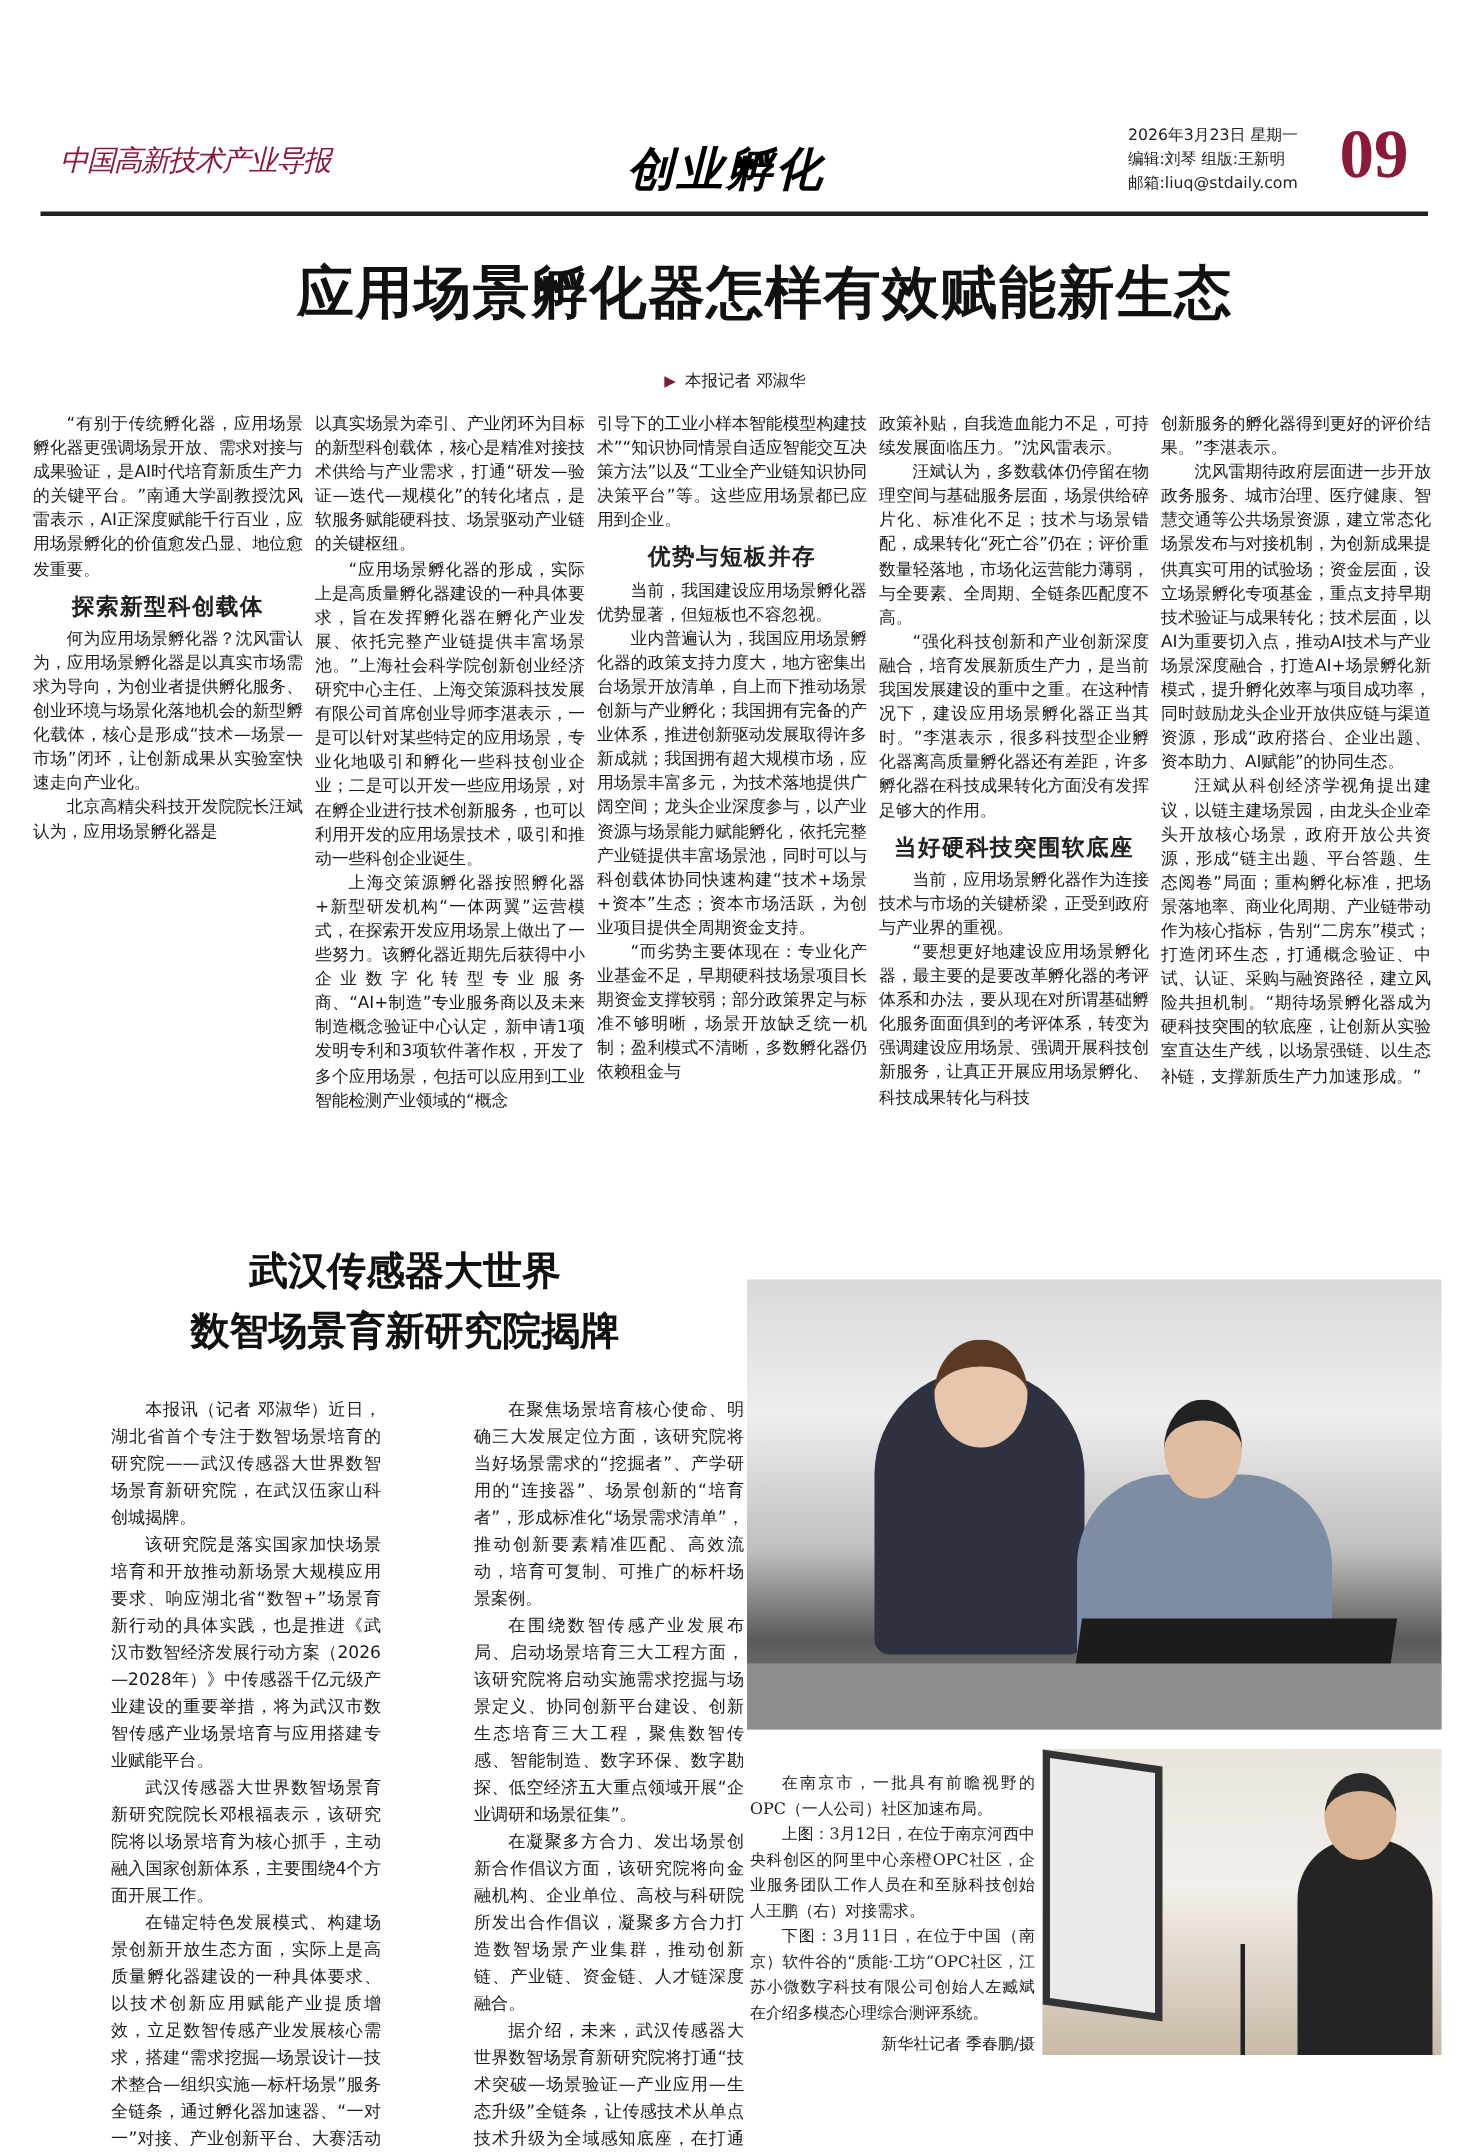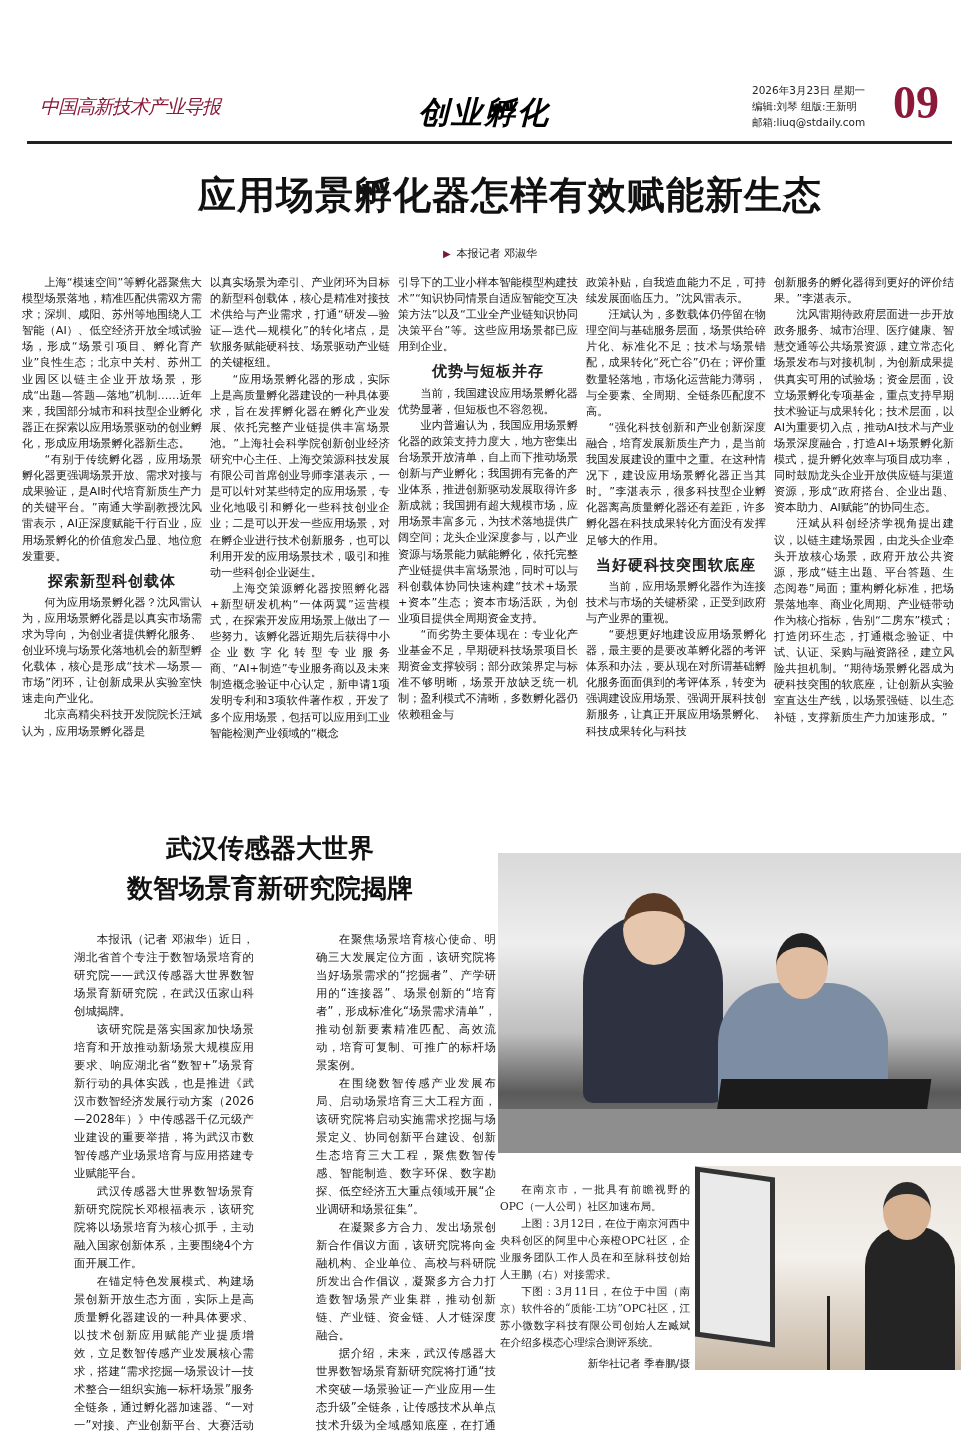--- a/index.html
+++ b/index.html
@@ -61,21 +61,20 @@
 </div>
 <div class="rule"></div>
 
 <h1 class="headline">应用场景孵化器怎样有效赋能新生态</h1>
 <div class="byline">
   <span class="tri">▶</span><span>本报记者 邓淑华</span>
 </div>
 
 <div class="columns" id="main-columns">
     <div class="col">
-      <p>上海“模速空间”等孵化器聚焦大模型场景落地，精准匹配供需双方需求；深圳、咸阳、苏州等地围绕人工智能（AI）、低空经济开放全域试验场，形成“场景引项目、孵化育产业”良性生态；北京中关村、苏州工业园区以链主企业开放场景，形成“出题—答题—落地”机制……近年来，我国部分城市和科技型企业孵化器正在探索以应用场景驱动的创业孵化，形成应用场景孵化器新生态。</p>
       <p>“有别于传统孵化器，应用场景孵化器更强调场景开放、需求对接与成果验证，是AI时代培育新质生产力的关键平台。”南通大学副教授沈风雷表示，AI正深度赋能千行百业，应用场景孵化的价值愈发凸显、地位愈发重要。</p>
       <h3 class="subhead">探索新型科创载体</h3>
       <p>何为应用场景孵化器？沈风雷认为，应用场景孵化器是以真实市场需求为导向，为创业者提供孵化服务、创业环境与场景化落地机会的新型孵化载体，核心是形成“技术—场景—市场”闭环，让创新成果从实验室快速走向产业化。</p>
       <p>北京高精尖科技开发院院长汪斌认为，应用场景孵化器是</p>
     </div>
     <div class="col">
       <p class="cont">以真实场景为牵引、产业闭环为目标的新型科创载体，核心是精准对接技术供给与产业需求，打通“研发—验证—迭代—规模化”的转化堵点，是软服务赋能硬科技、场景驱动产业链的关键枢纽。</p>
       <p>“应用场景孵化器的形成，实际上是高质量孵化器建设的一种具体要求，旨在发挥孵化器在孵化产业发展、依托完整产业链提供丰富场景池。”上海社会科学院创新创业经济研究中心主任、上海交策源科技发展有限公司首席创业导师李湛表示，一是可以针对某些特定的应用场景，专业化地吸引和孵化一些科技创业企业；二是可以开发一些应用场景，对在孵企业进行技术创新服务，也可以利用开发的应用场景技术，吸引和推动一些科创企业诞生。</p>
       <p>上海交策源孵化器按照孵化器+新型研发机构“一体两翼”运营模式，在探索开发应用场景上做出了一些努力。该孵化器近期先后获得中小企业数字化转型专业服务商、“AI+制造”专业服务商以及未来制造概念验证中心认定，新申请1项发明专利和3项软件著作权，开发了多个应用场景，包括可以应用到工业智能检测产业领域的“概念</p>
     </div>

